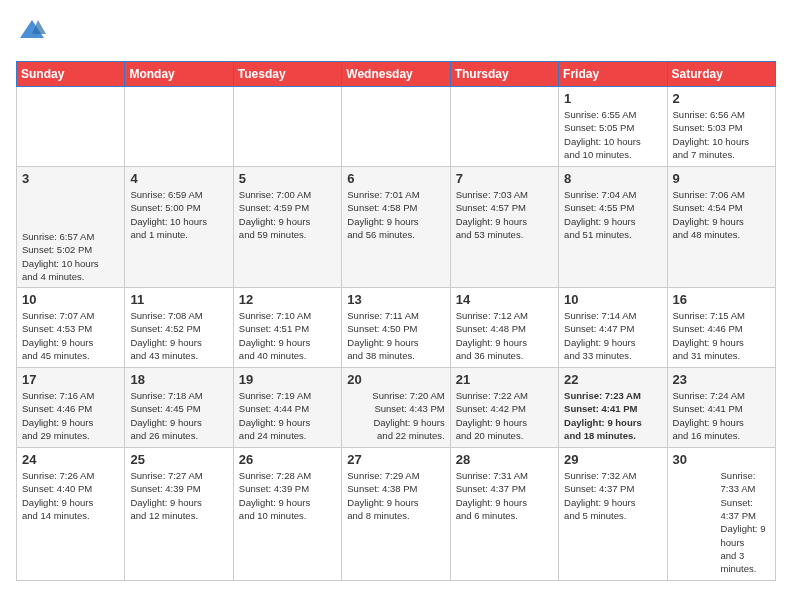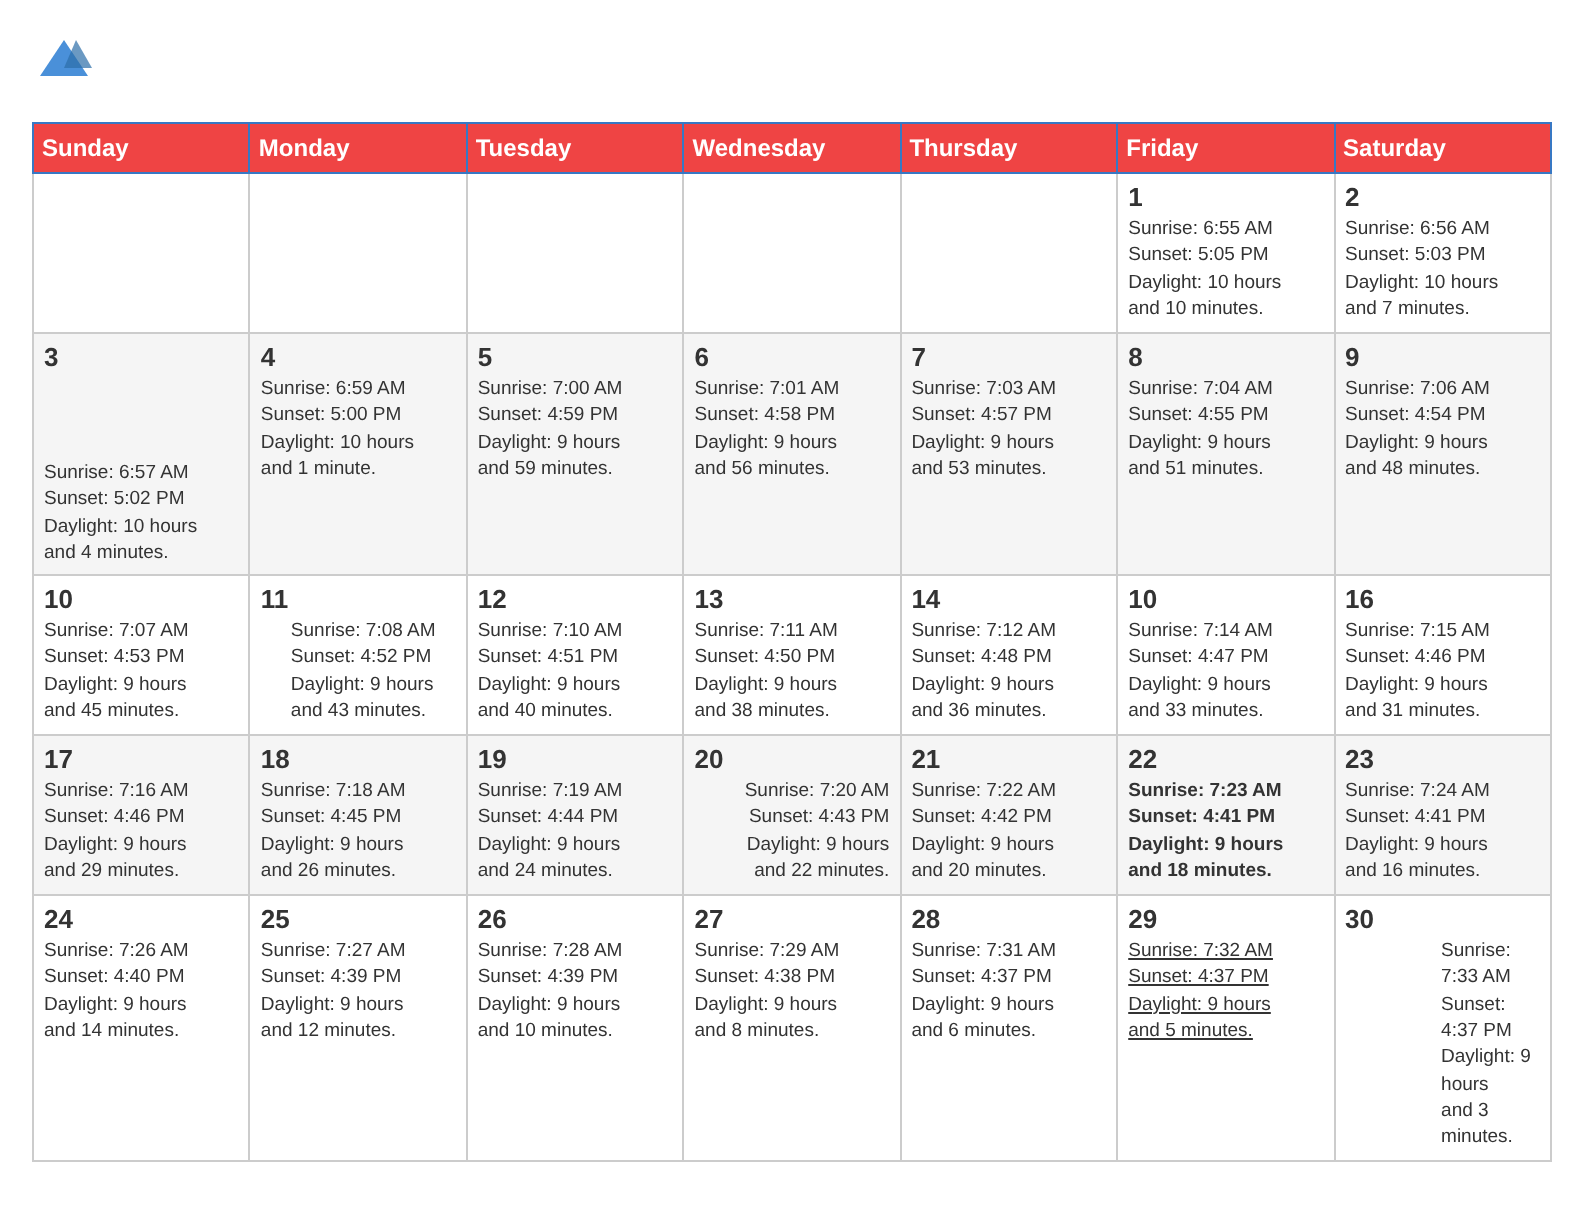--- a/index.html
+++ b/index.html
@@ -197,21 +197,21 @@
       <tr>
         <td>
           <span class="day-number">10</span>
           <div class="day-info" style="white-space: pre-line;">Sunrise: 7:07 AM
 Sunset: 4:53 PM
 Daylight: 9 hours
 and 45 minutes.</div>
         </td>
         <td>
           <span class="day-number">11</span>
-          <div class="day-info" style="white-space: pre-line; margin-left: 15px;">Sunrise: 7:08 AM
+          <div class="day-info" style="white-space: pre-line;">Sunrise: 7:08 AM
 Sunset: 4:52 PM
 Daylight: 9 hours
 and 43 minutes.</div>
         </td>
         <td>
           <span class="day-number">12</span>
           <div class="day-info" style="white-space: pre-line;">Sunrise: 7:10 AM
 Sunset: 4:51 PM
 Daylight: 9 hours
 and 40 minutes.</div>
@@ -327,21 +327,21 @@
         </td>
         <td>
           <span class="day-number">28</span>
           <div class="day-info" style="white-space: pre-line;">Sunrise: 7:31 AM
 Sunset: 4:37 PM
 Daylight: 9 hours
 and 6 minutes.</div>
         </td>
         <td>
           <span class="day-number">29</span>
-          <div class="day-info" style="white-space: pre-line; text-decoration: underline;">Sunrise: 7:32 AM
+          <div class="day-info" style="white-space: pre-line;">Sunrise: 7:32 AM
 Sunset: 4:37 PM
 Daylight: 9 hours
 and 5 minutes.</div>
         </td>
         <td>
           <span class="day-number">30</span>
           <div class="day-info" style="white-space: pre-line; margin-left: 48px;">Sunrise: 7:33 AM
 Sunset: 4:37 PM
 Daylight: 9 hours
 and 3 minutes.</div>

